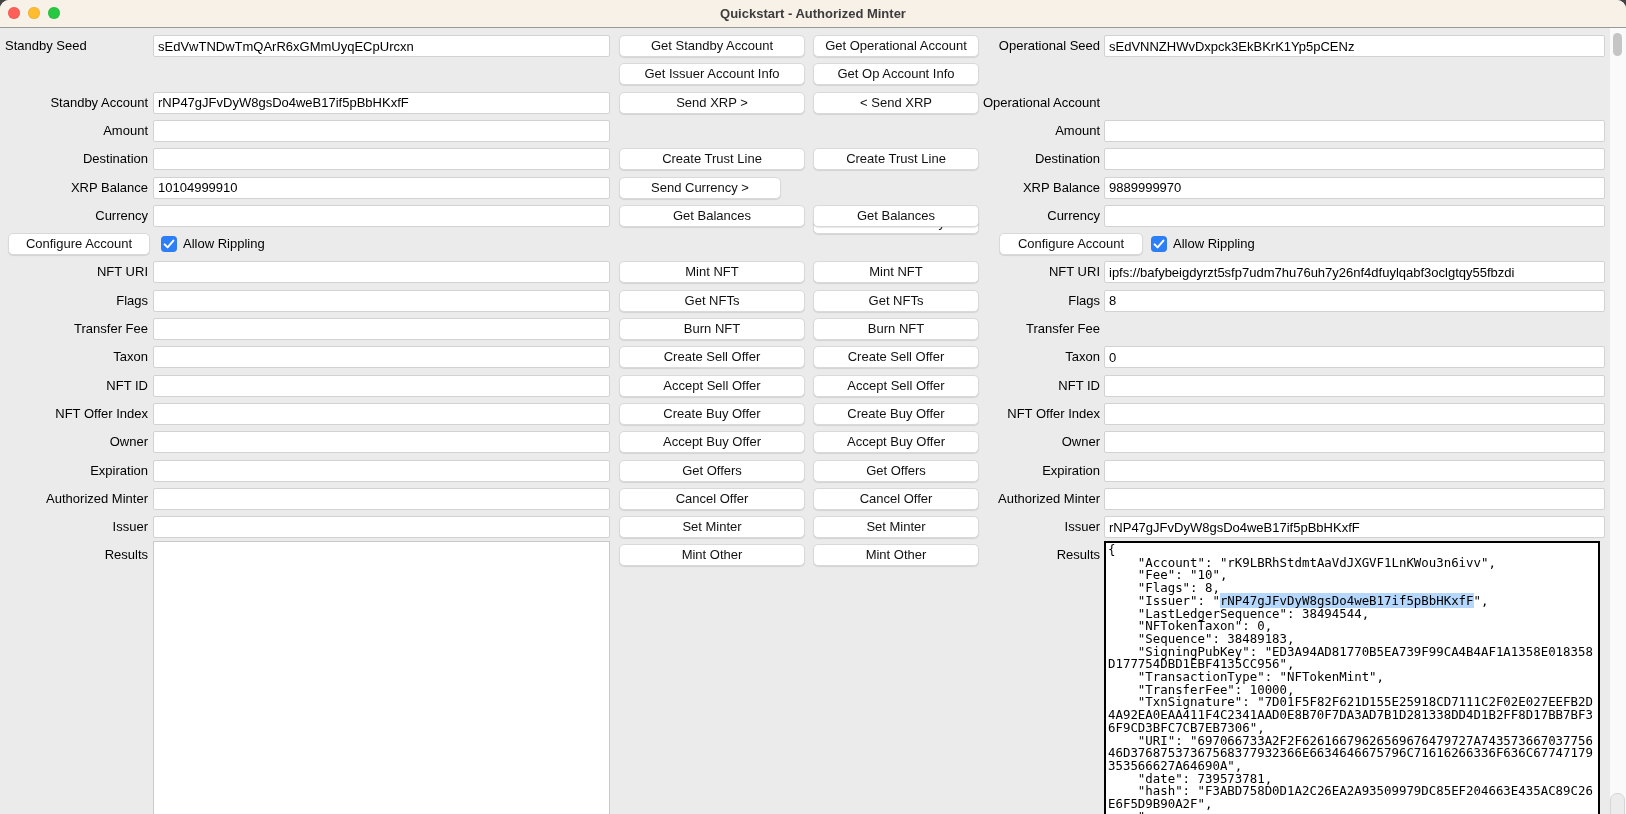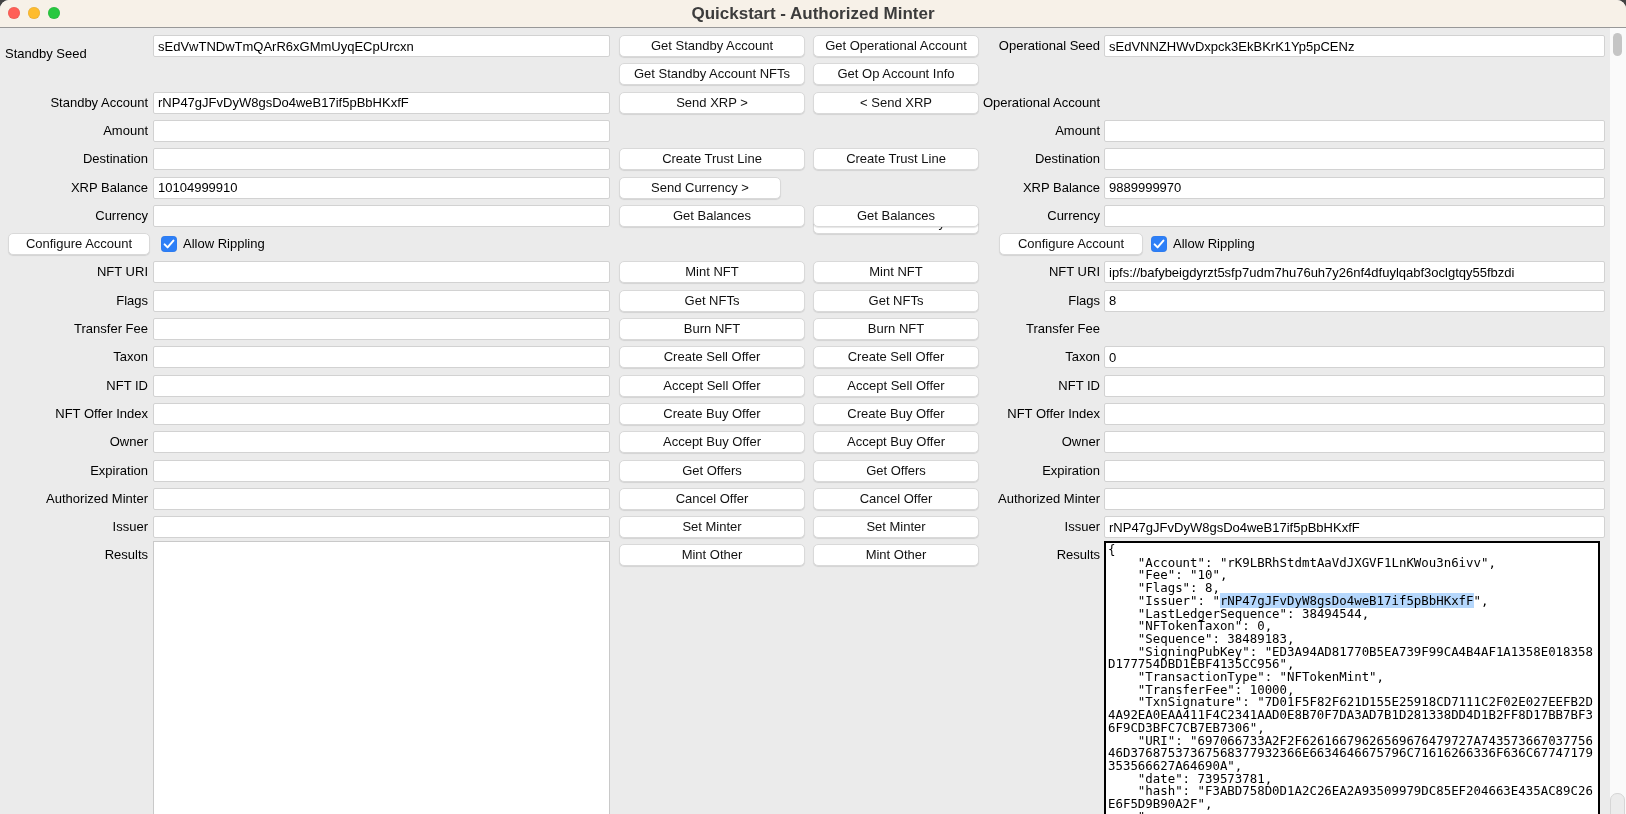--- a/index.html
+++ b/index.html
@@ -1,20 +1,20 @@
 <!DOCTYPE html>
 <html style="--tb-bg: #f7f1e8; --cb-bg: #2d7ff7; --sel-bg: #b5d7fc;"><head>
 <meta charset="utf-8">
 <style>
   html,body{margin:0;padding:0;background:#434343;}
   .win{position:relative;width:1626px;height:814px;background:#ebebeb;overflow:hidden;
        border-radius:9px 9px 0 0;font-family:"Liberation Sans",sans-serif;}
   .titlebar{position:absolute;top:0;left:0;right:0;height:27px;background:var(--tb-bg,#f7f1e8);
        border-bottom:1px solid #989898;}
-  .title{text-align:center;line-height:27px;font-size:17px;font-weight:bold;color:#3c3c3c;}
+  .title{text-align:center;line-height:27px;font-size:13px;font-weight:bold;color:#3c3c3c;}
   .lights{position:absolute;left:8px;top:7px;display:flex;gap:8px;}
   .light{width:12px;height:12px;border-radius:50%;box-shadow:inset 0 0 1px rgba(0,0,0,.25);}
   .content{position:absolute;top:28px;left:0;right:0;bottom:0;}
   .lbl{position:absolute;height:22px;line-height:22px;font-size:13px;color:#000;
        text-align:right;white-space:nowrap;}
   .lbl.first{text-align:left;}
   .field{position:absolute;height:22px;box-sizing:border-box;background:#fff;
        border:1px solid #d2d2d2;border-radius:2px;padding:0 4px;margin:0;
        font:13px "Liberation Sans",sans-serif;color:#000;outline:none;}
   .btn{position:absolute;height:22px;box-sizing:border-box;background:#fff;
@@ -67,27 +67,27 @@
     "TransferFee": 10000,
     "TxnSignature": "7D01F5F82F621D155E25918CD7111C2F02E027EEFB2D4A92EA0EAA411F4C2341AAD0E8B70F7DA3AD7B1D281338DD4D1B2FF8D17BB7BF36F9CD3BFC7CB7EB7306",
     "URI": "697066733A2F2F62616679626569676479727A74357366703775646D37687537367568377932366E6634646675796C71616266336F636C67747179353566627A64690A",
     "date": 739573781,
     "hash": "F3ABD758D0D1A2C26EA2A93509979DC85EF204663E435AC89C26E6F5D9B90A2F",
     "</span></pre>
     <div class="scrollbar">
       <div class="scroll-thumb"></div>
     </div>
     <div class="scroll-corner"></div>
-  <div class="lbl first" style="left: 5px; top: 7px; margin-top: 8px;">Standby Seed</div>
+  <div class="lbl first" style="left: 5px; top: 7px;">Standby Seed</div>
       <input class="field" value="sEdVwTNDwTmQArR6xGMmUyqECpUrcxn" style="left: 153px; width: 457px; top: 7px;">
       <div class="btn" style="left: 619px; width: 186px; top: 7px;">Get Standby Account</div>
       <div class="btn" style="left: 813px; width: 166px; top: 7px;">Get Operational Account</div>
       <div class="lbl" style="left: 850px; width: 250px; top: 7px;">Operational Seed</div>
       <input class="field" value="sEdVNNZHWvDxpck3EkBKrK1Yp5pCENz" style="left: 1104px; width: 501px; top: 7px;">
-      <div class="btn" style="left: 619px; width: 186px; top: 35.3px;">Get Standby Account NFTs</div>
+      <div class="btn" style="left: 619px; width: 186px; top: 35.3px;">Get Issuer Account Info</div>
       <div class="btn" style="left: 813px; width: 166px; top: 35.3px;">Get Op Account Info</div>
       <div class="lbl" style="left: 0px; width: 148px; top: 63.6px;">Standby Account</div>
       <input class="field" value="rNP47gJFvDyW8gsDo4weB17if5pBbHKxfF" style="left: 153px; width: 457px; top: 63.6px;">
       <div class="btn" style="left: 619px; width: 186px; top: 63.6px;">Send XRP &gt;</div>
       <div class="btn" style="left: 813px; width: 166px; top: 63.6px;">&lt; Send XRP</div>
       <div class="lbl" style="left: 850px; width: 250px; top: 63.6px;">Operational Account</div>
       <div class="lbl" style="left: 0px; width: 148px; top: 91.9px;">Amount</div>
       <input class="field" value="" style="left: 153px; width: 457px; top: 91.9px;">
       <div class="lbl" style="left: 850px; width: 250px; top: 91.9px;">Amount</div>
       <input class="field" value="" style="left: 1104px; width: 501px; top: 91.9px;">

